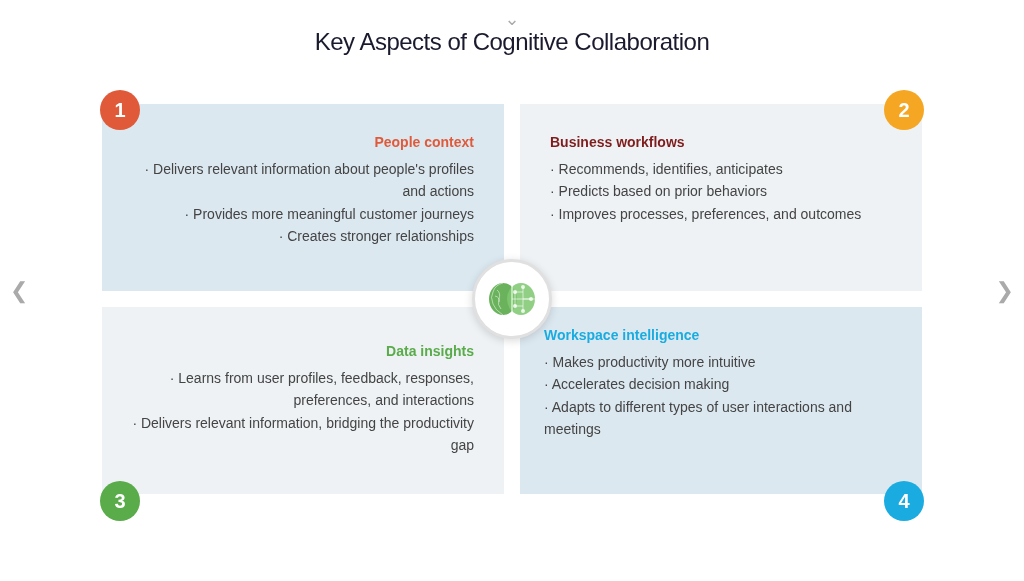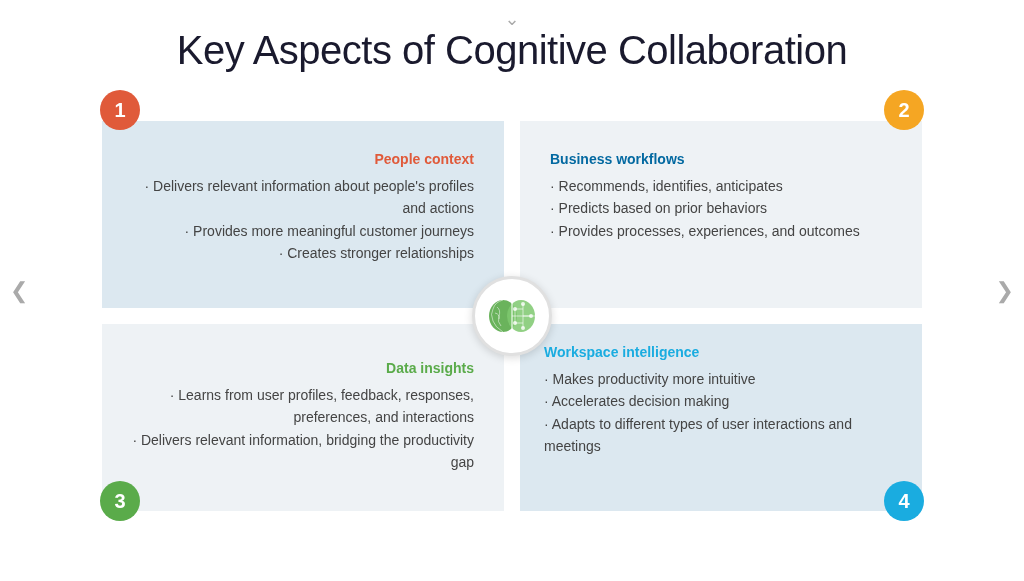--- a/index.html
+++ b/index.html
@@ -16,21 +16,21 @@
       position: absolute;
       top: 8px;
       left: 50%;
       transform: translateX(-50%);
       color: #aaa;
       font-size: 18px;
     }
 
     .page-title {
       text-align: center;
-      font-size: 40px;
+      font-size: 24px;
       font-weight: 300;
       color: #1a1a2e;
       padding-top: 28px;
       margin-bottom: 16px;
       letter-spacing: -0.5px;
     }
 
     .quadrant-container {
       position: relative;
       width: 820px;
@@ -78,21 +78,21 @@
       padding-top: 20px;
     }
 
     .quadrant-title {
       font-size: 14px;
       font-weight: 700;
       margin-bottom: 8px;
     }
 
     .q1 .quadrant-title { color: #e05a3a; }
-    .q2 .quadrant-title { color: #0369a1; }
+    .q2 .quadrant-title { color: #7f1d1d; }
     .q3 .quadrant-title { color: #5aab4a; }
     .q4 .quadrant-title { color: #1aace0; }
 
     .quadrant-bullets {
       list-style: none;
       font-size: 14px;
       color: #444;
       line-height: 1.6;
     }
 
@@ -206,21 +206,21 @@
         <li>Provides more meaningful customer journeys</li>
         <li>Creates stronger relationships</li>
       </ul>
     </div>
 
     <div class="quadrant q2">
       <div class="quadrant-title">Business workflows</div>
       <ul class="quadrant-bullets">
         <li>Recommends, identifies, anticipates</li>
         <li>Predicts based on prior behaviors</li>
-        <li>Provides processes, experiences, and outcomes</li>
+        <li>Improves processes, preferences, and outcomes</li>
       </ul>
     </div>
 
     <div class="quadrant q3">
       <div class="quadrant-title">Data insights</div>
       <ul class="quadrant-bullets">
         <li>Learns from user profiles, feedback, responses, preferences, and interactions</li>
         <li>Delivers relevant information, bridging the productivity gap</li>
       </ul>
     </div>

